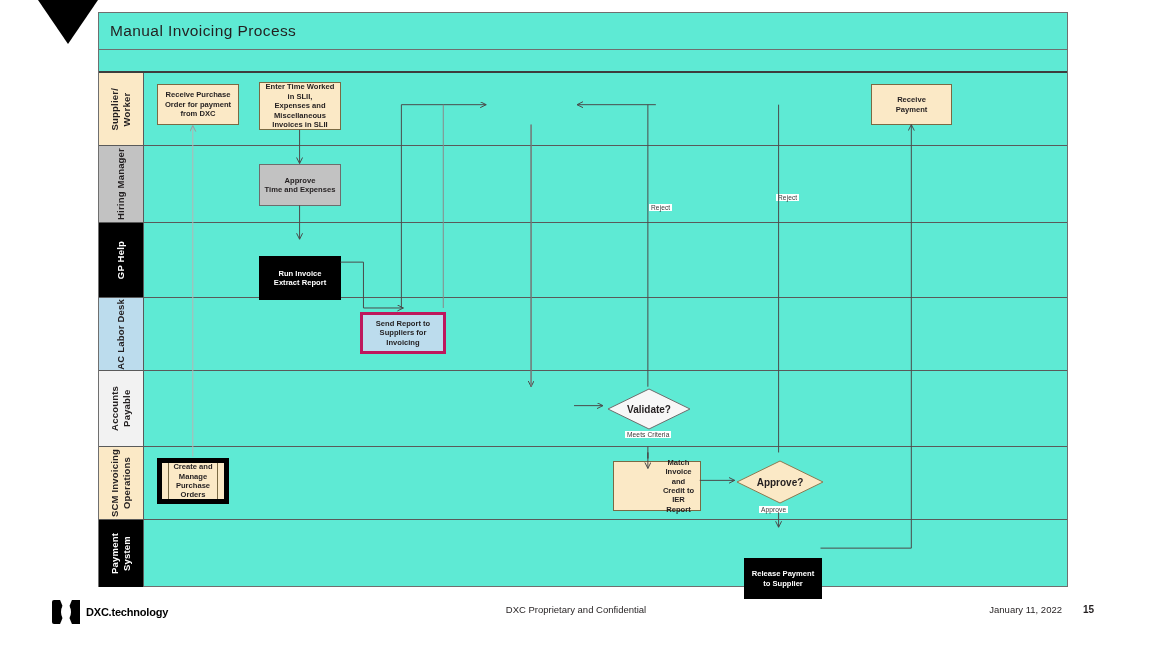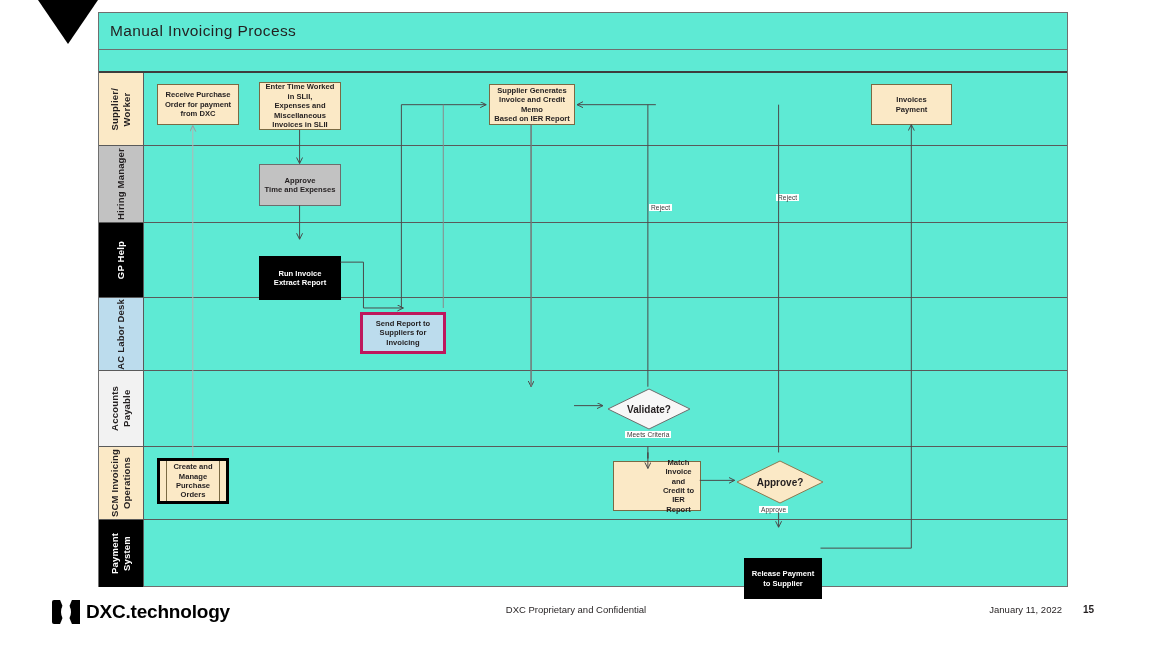--- a/index.html
+++ b/index.html
@@ -62,21 +62,21 @@
     font-size:7.6px;line-height:9.4px;font-weight:700;
     white-space:pre-line;padding:2px;
   }
   .n-cream{background:#fbe9c6;border:1px solid #7a6a44;color:#231f20;}
   .n-grey {background:#c2c2c2;border:1px solid #6d6d6d;color:#231f20;}
   .n-black{background:#000000;border:1px solid #000000;color:#ffffff;margin-top:16px;}
   .n-blue {background:#bcdced;border:3px solid #be185d;color:#231f20;}
   .n-light{background:#eeeeee;border:1px solid #6d6d6d;color:#231f20;}
 
   
-  .n-sub{background:#fbe9c6;border:3px solid #000000;color:#231f20;}
+  .n-sub{background:#fbe9c6;border:5px solid #000000;color:#231f20;}
   .n-sub::before,.n-sub::after{
     content:"";position:absolute;top:0;bottom:0;width:1px;background:#7a6a44;
   }
   .n-sub::before{left:6px;} .n-sub::after{right:6px;}
 
   
   .diamond{
     position:absolute;display:flex;align-items:center;justify-content:center;
   }
   .diamond svg{position:absolute;left:0;top:0;}
@@ -103,21 +103,21 @@
     clip-path:polygon(0 0,62% 0,100% 50%,62% 100%,0 100%);
   }
   #logo-mark .lm-right{
     position:absolute;right:0;top:0;width:13px;height:24px;background:#000;
     clip-path:polygon(38% 0,100% 0,100% 100%,38% 100%,0 50%);
   }
   #logo-mark .lm-dot{
     position:absolute;left:9px;top:4px;width:10px;height:16px;background:#fff;
     border-radius:50%;
   }
-  #logo-text{font-size:19px;font-weight:700;color:#000;letter-spacing:-.2px;}
+  #logo-text{font-size:11px;font-weight:700;color:#000;letter-spacing:-.2px;}
   #footer-center{
     position:absolute;left:0;top:16px;width:1152px;text-align:center;
     font-size:9.5px;color:#231f20;
   }
   #footer-date{position:absolute;right:90px;top:16px;font-size:9.5px;color:#231f20;}
   #footer-page{position:absolute;right:58px;top:16px;font-size:10px;font-weight:700;color:#231f20;}
 </style>
 </head>
 <body>
 
@@ -139,25 +139,21 @@
       </div>
       <div class="lane-body">
         <div class="node n-cream" style="left:13px;top:11px;width:82px;height:41px;">Receive Purchase
 Order for payment
 from DXC</div>
         <div class="node n-cream" style="left:115px;top:9px;width:82px;height:48px;">Enter Time Worked
 in SLII,
 Expenses and
 Miscellaneous
 Invoices in SLII</div>
-        <div class="node n-cream" style="left:345px;top:11px;width:86px;height:41px;">Supplier Generates
-Invoice and Credit
-Memo
-Based on IER Report</div>
-        <div class="node n-cream" style="left:727px;top:11px;width:81px;height:41px;">Invoices
+        <div class="node n-cream" style="left:727px;top:11px;width:81px;height:41px;">Receive
 Payment</div>
       </div>
     </div>
 
     <div class="lane" style="top:73px;height:77px;">
       <div class="lane-header" style="background:#c2c2c2;color:#231f20;">
         <span>Hiring Manager</span>
       </div>
       <div class="lane-body">
         <div class="node n-grey" style="left:115px;top:18px;width:82px;height:42px;">Approve

